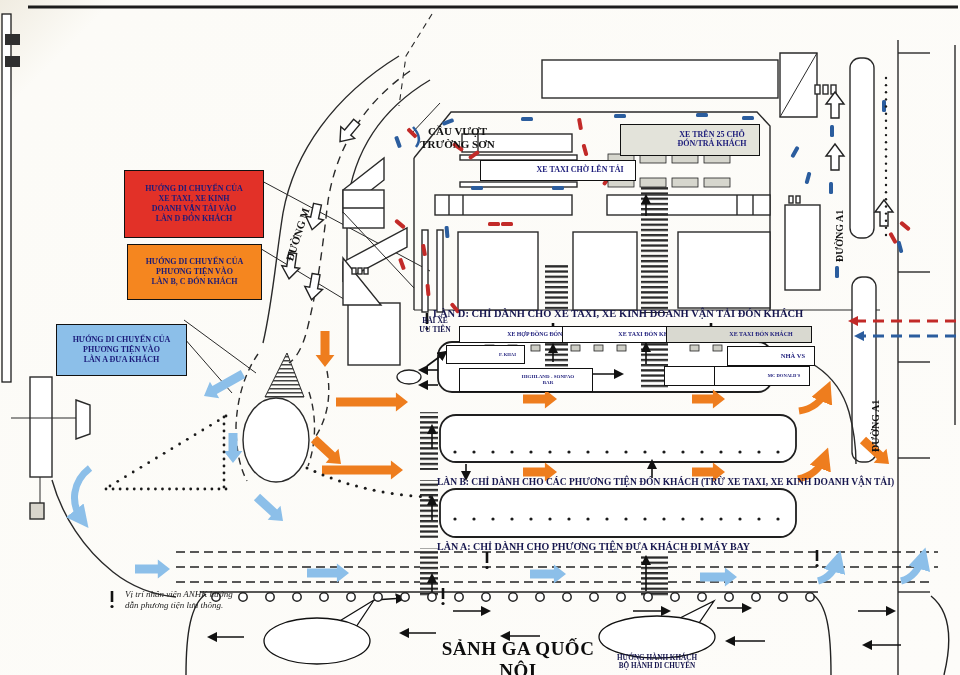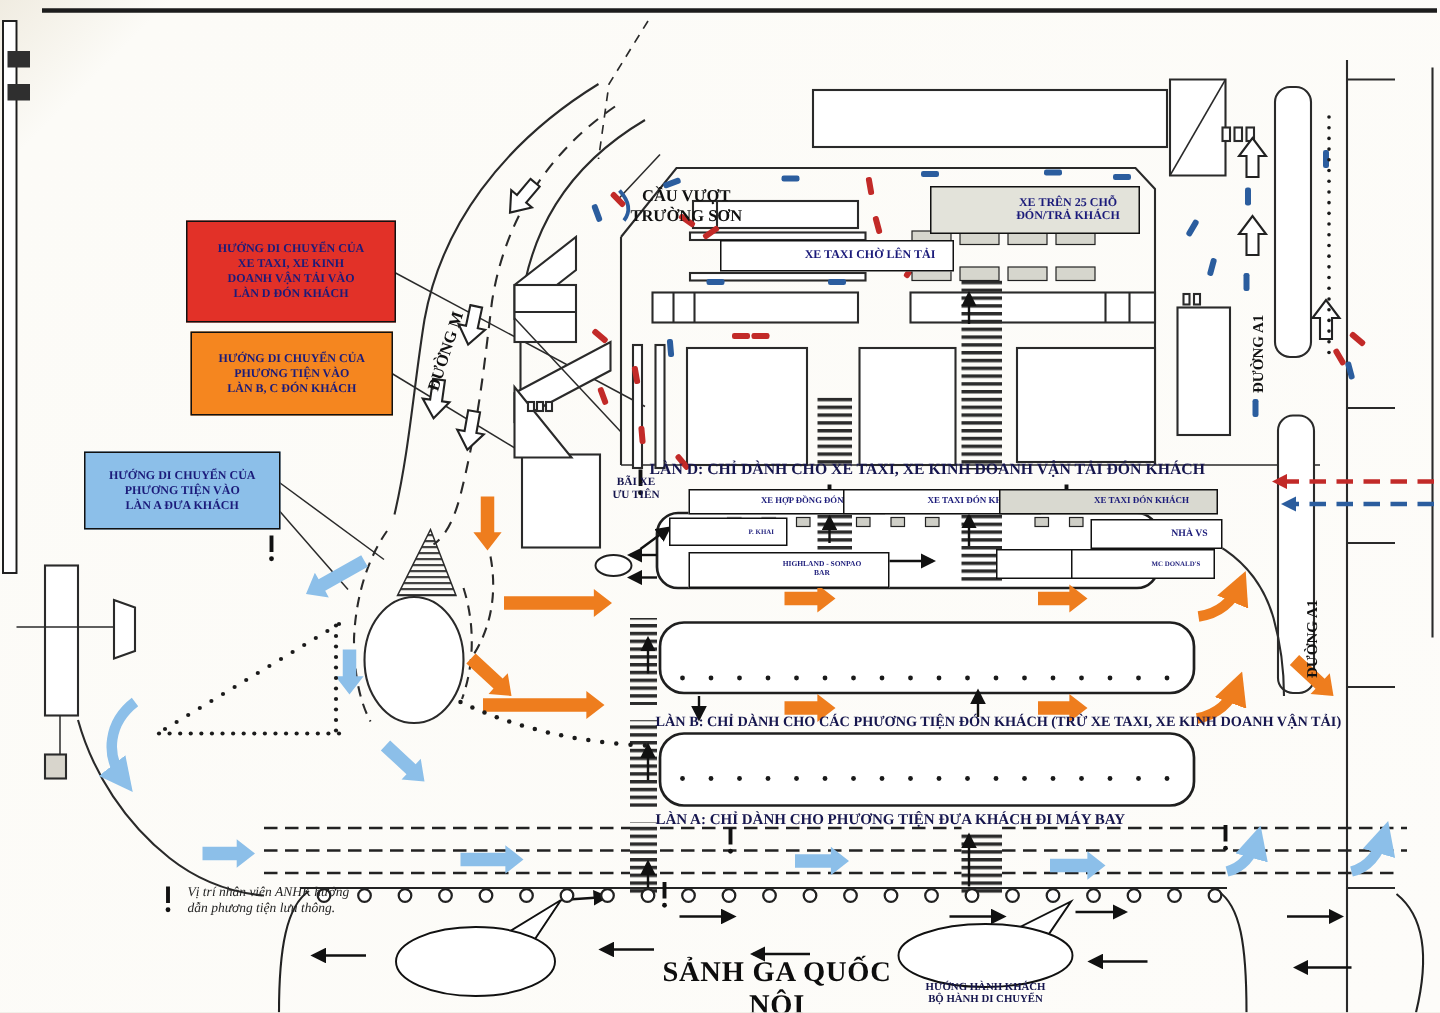--- a/index.html
+++ b/index.html
@@ -7,21 +7,21 @@
          background:linear-gradient(135deg,#f0ece1 0%,#fcfbf7 7%,#fdfcf9 100%);
          font-family:"Liberation Serif",serif;}
   svg{position:absolute;left:0;top:0;}
   .txt{position:absolute;white-space:pre-line;font-weight:bold;color:#16164e;
        text-align:center;line-height:1.18;font-family:"Liberation Serif",serif;}
   .box{position:absolute;border:1.3px solid #111;display:flex;align-items:center;justify-content:center;
        text-align:center;font-weight:bold;color:#1b1b7a;white-space:pre-line;line-height:1.12;
        font-family:"Liberation Serif",serif;background:#fff;padding-left:44px;}
   .legend{position:absolute;border:1.6px solid #111;display:flex;align-items:center;justify-content:center;
        text-align:center;font-weight:bold;color:#1b1b7a;white-space:pre-line;line-height:1.25;
-       font-size:8px;font-family:"Liberation Serif",serif;}
+       font-size:8px;font-family:"Liberation Serif",serif;margin-top:23px;}
   .nowrap{white-space:nowrap;text-align:right;}
   .rot{transform-origin:center center;}
 </style>
 </head>
 <body>
 
 <div id="stage">
 
 <svg id="dsvg" width="960" height="675" viewBox="0 0 960 675">
   <defs>
@@ -460,21 +460,21 @@
 <div class="txt" style="left:400px;top:77px;width:115px;font-size:11px;color:#111;margin-top:48px;">CẦU VƯỢT
 TRƯỜNG SƠN</div>
 
 <div class="txt rot" style="left:252px;top:228px;width:92px;font-size:11px;color:#111;transform:rotate(-72deg);">ĐƯỜNG M</div>
 <div class="txt rot" style="left:798px;top:230px;width:84px;font-size:10px;color:#111;transform:rotate(-90deg);">ĐƯỜNG A1</div>
 <div class="txt rot" style="left:834px;top:420px;width:84px;font-size:10px;color:#111;transform:rotate(-90deg);">ĐƯỜNG A1</div>
 
 <div class="box" style="left:620px;top:124px;width:94px;height:30px;font-size:8px;background:#e3e3da;">XE TRÊN 25 CHỖ
 ĐÓN/TRẢ KHÁCH</div>
 <div class="box" style="left:480px;top:160px;width:110px;height:19px;font-size:8px;">XE TAXI CHỜ LÊN TẢI</div>
-<div class="txt" style="left:356px;top:317px;width:64px;font-size:7.5px;padding-left:36px;">BÃI XE
+<div class="txt" style="left:367px;top:317px;width:64px;font-size:7.5px;padding-left:36px;">BÃI XE
 ƯU TIÊN</div>
 
 <div class="txt nowrap" style="left:433px;top:308px;font-size:10.5px;">LÀN D: CHỈ DÀNH CHO XE TAXI, XE KINH DOANH VẬN TẢI ĐÓN KHÁCH</div>
 <div class="txt nowrap" style="left:437px;top:477px;font-size:9.5px;">LÀN B: CHỈ DÀNH CHO CÁC PHƯƠNG TIỆN ĐÓN KHÁCH (TRỪ XE TAXI, XE KINH DOANH VẬN TẢI)</div>
 <div class="txt nowrap" style="left:437px;top:541px;font-size:10px;">LÀN A: CHỈ DÀNH CHO PHƯƠNG TIỆN ĐƯA KHÁCH ĐI MÁY BAY</div>
 
 <div class="box" style="left:459px;top:326px;width:85px;height:15px;font-size:5.8px;">XE HỢP ĐỒNG ĐÓN KHÁCH</div>
 <div class="box" style="left:562px;top:326px;width:86px;height:15px;font-size:6px;">XE TAXI ĐÓN KHÁCH</div>
 <div class="box" style="left:666px;top:326px;width:100px;height:15px;font-size:6px;background:#d9d9d0;">XE TAXI ĐÓN KHÁCH</div>
 

